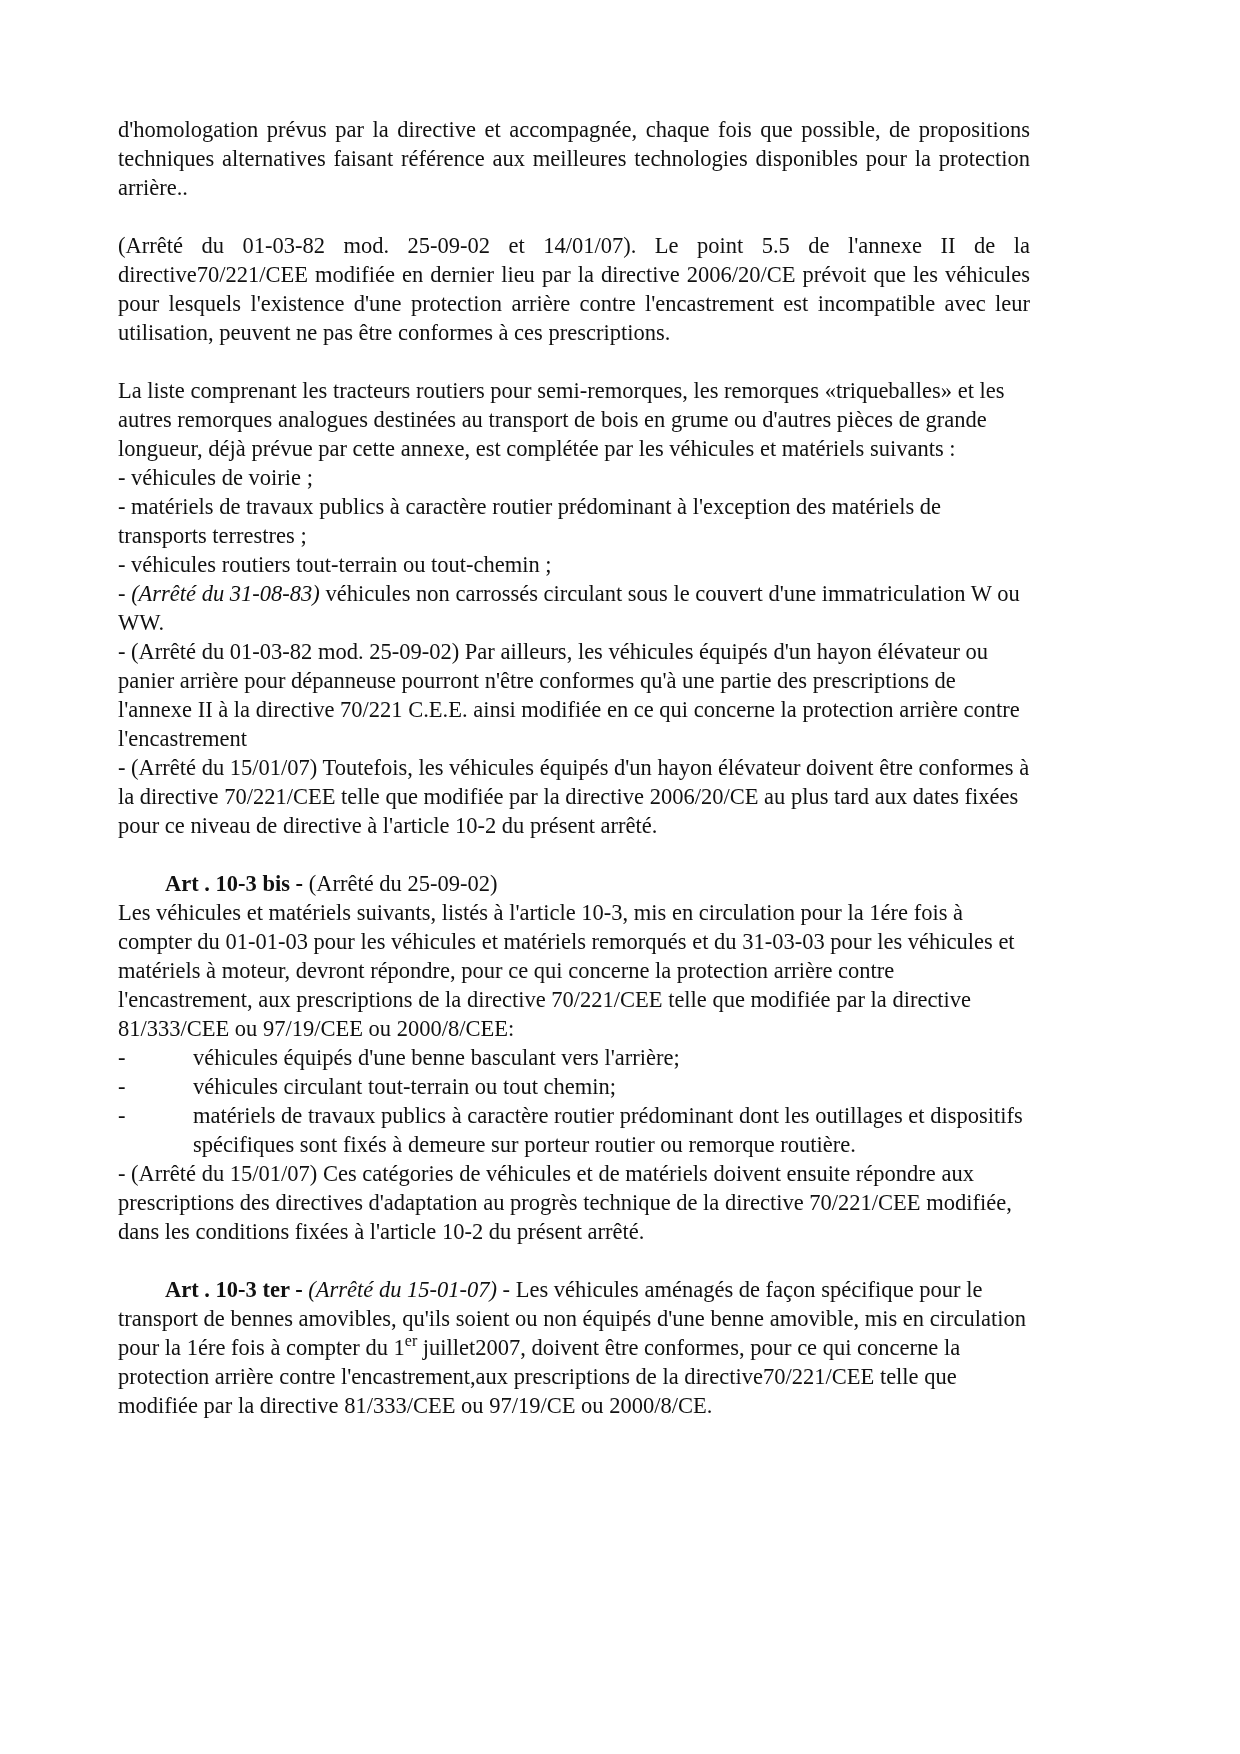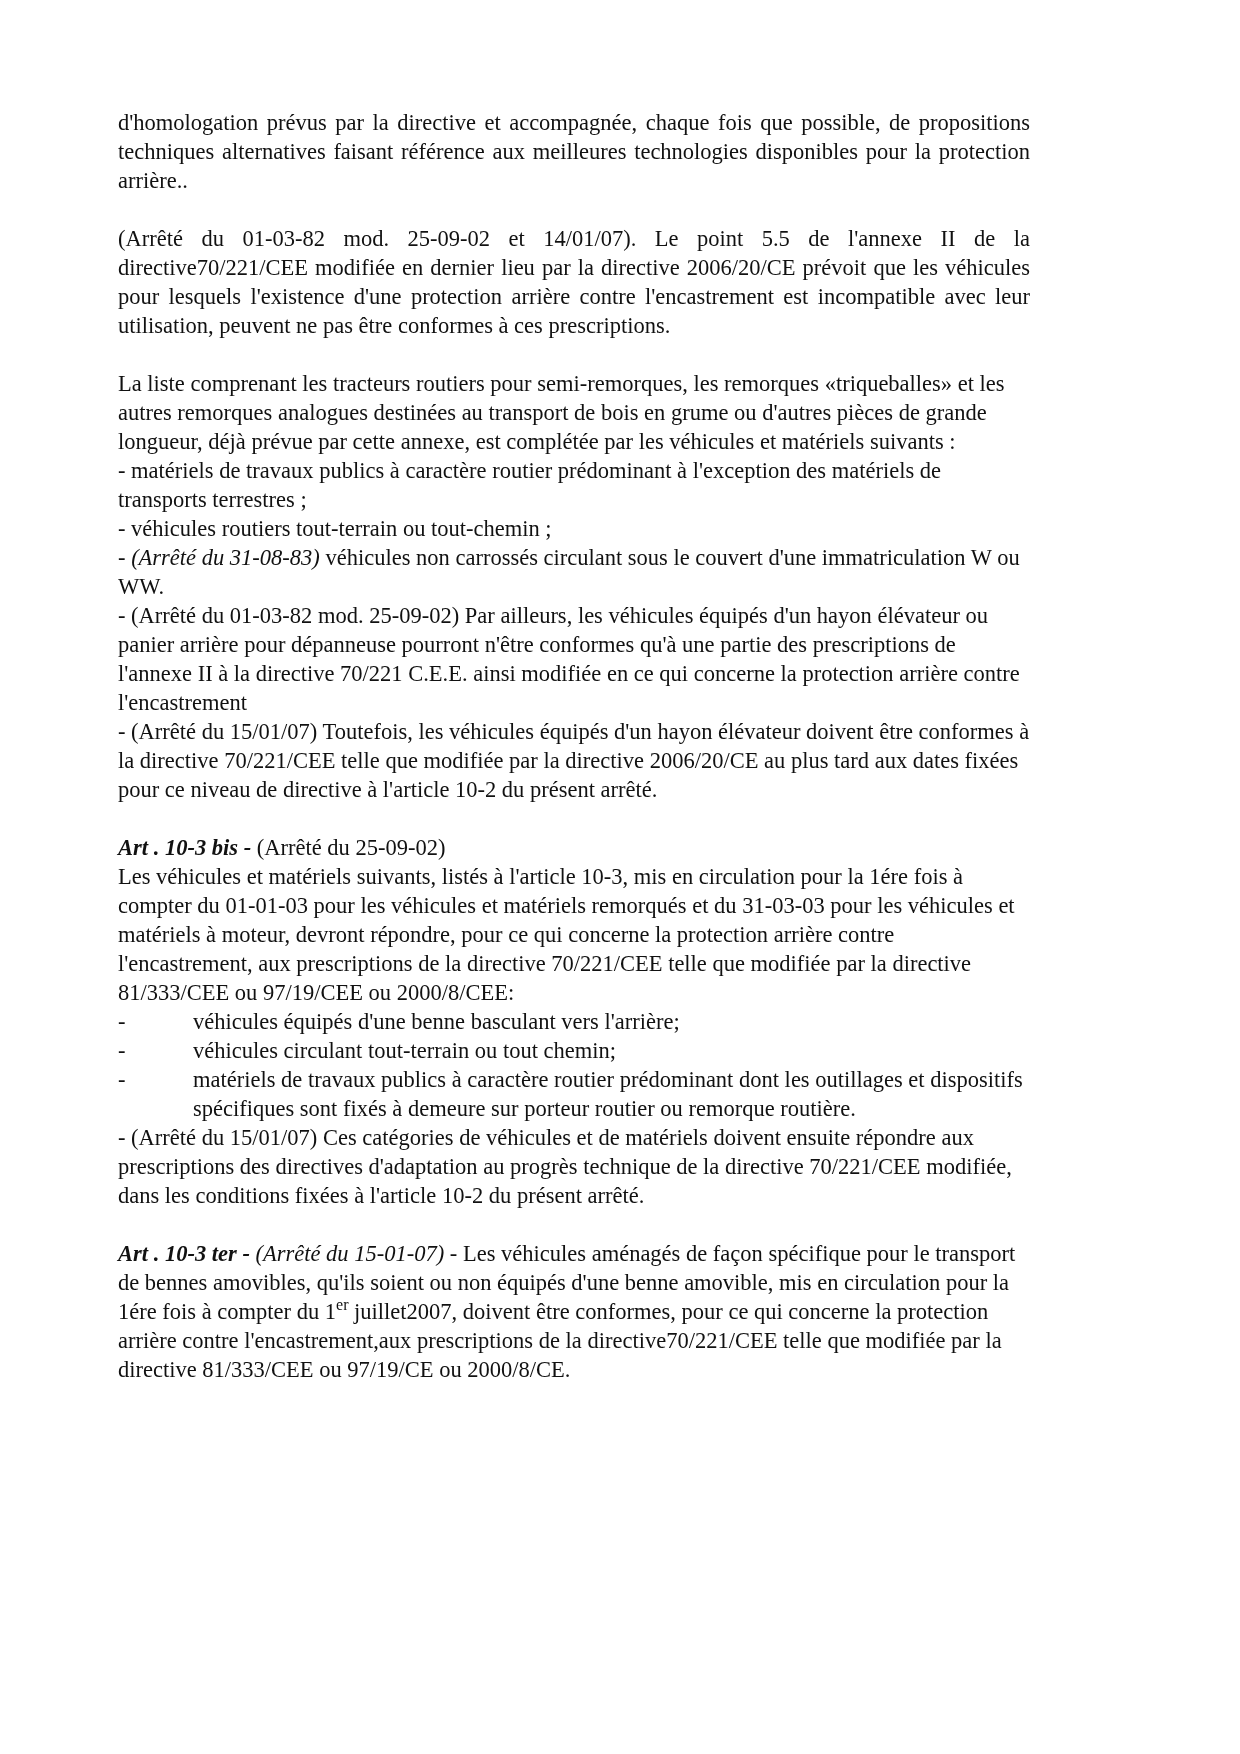--- a/index.html
+++ b/index.html
@@ -1,42 +1,43 @@
 <!DOCTYPE html>
 <html><head>
 <meta charset="utf-8">
 <style>
   html, body { margin: 0; padding: 0; background: #ffffff; }
   body { width: 1240px; height: 1754px; position: relative; overflow: hidden; }
   .page {
-    position: absolute; left: 118px; top: 108px; width: 912px;
+    position: absolute; left: 118px; top: 115px; width: 912px;
     font-family: "Liberation Serif", "DejaVu Serif", serif;
     font-size: 22.5px; line-height: 29px; color: #111;
   }
   .p { margin: 0; }
   .justify { text-align: justify; text-align-last: left; }
   .gap { height: 29px; }
   .it { font-style: italic; }
-  .art { font-style: italic; font-weight: bold; }
+  .art { font-weight: bold; margin-left: 47px; }
   .tab-item { display: flex; }
   .tab-item .dash { width: 75px; flex: none; }
   .tab-item .txt { flex: 1; }
   sup { font-size: 16px; line-height: 0; vertical-align: 9px; font-family: Liberation Serif, serif; }
 </style>
 </head>
 <body>
 
 <div class="page">
   <p class="p justify">d'homologation prévus par la directive et accompagnée, chaque fois que possible, de propositions techniques alternatives faisant référence aux meilleures technologies disponibles pour la protection arrière..</p>
   <div class="gap"></div>
 
   <p class="p justify"> (Arrêté du 01-03-82 mod. 25-09-02 et 14/01/07). Le point 5.5 de l'annexe II de la directive70/221/CEE modifiée en dernier lieu par la directive 2006/20/CE prévoit que les véhicules pour lesquels l'existence d'une protection arrière contre l'encastrement est incompatible avec leur utilisation, peuvent ne pas être conformes à ces prescriptions.</p>
   <div class="gap"></div>
 
   <p class="p"> La liste comprenant les tracteurs routiers pour semi-remorques, les remorques «triqueballes» et les autres remorques analogues destinées au transport de bois en grume ou d'autres pièces de grande longueur, déjà prévue par cette annexe, est complétée par les véhicules et matériels suivants :</p>
+  <p class="p">- véhicules de voirie ;</p>
   <p class="p">- matériels de travaux publics à caractère routier prédominant à l'exception des matériels de transports terrestres ;</p>
   <p class="p">- véhicules routiers tout-terrain ou tout-chemin ;</p>
   <p class="p"><span>- </span><span class="it">(Arrêté  du 31-08-83)</span><span> véhicules non carrossés circulant sous le couvert d'une immatriculation W ou WW.</span></p>
   <p class="p"> - (Arrêté du 01-03-82 mod.  25-09-02) Par ailleurs, les véhicules équipés d'un hayon élévateur  ou panier arrière pour dépanneuse pourront n'être conformes qu'à une partie des prescriptions de l'annexe II à la directive 70/221 C.E.E. ainsi modifiée en ce qui concerne la protection arrière contre l'encastrement</p>
   <p class="p">- (Arrêté du 15/01/07) Toutefois, les véhicules équipés d'un hayon élévateur doivent être conformes à la directive 70/221/CEE telle que modifiée par la directive 2006/20/CE au plus tard aux dates fixées pour ce niveau de directive à l'article 10-2 du présent arrêté.</p>
   <div class="gap"></div>
 
   <p class="p"><span class="art">Art . 10-3 bis -</span><span>  (Arrêté  du 25-09-02)</span></p>
   <p class="p">Les véhicules et matériels suivants, listés à l'article 10-3, mis en circulation pour la 1ére fois à compter du 01-01-03 pour les véhicules et matériels remorqués et du 31-03-03 pour les véhicules et matériels à moteur, devront répondre, pour ce qui concerne la protection arrière contre l'encastrement, aux prescriptions de la directive 70/221/CEE telle que modifiée par la directive 81/333/CEE ou 97/19/CEE ou 2000/8/CEE:</p>
   <div class="tab-item">

